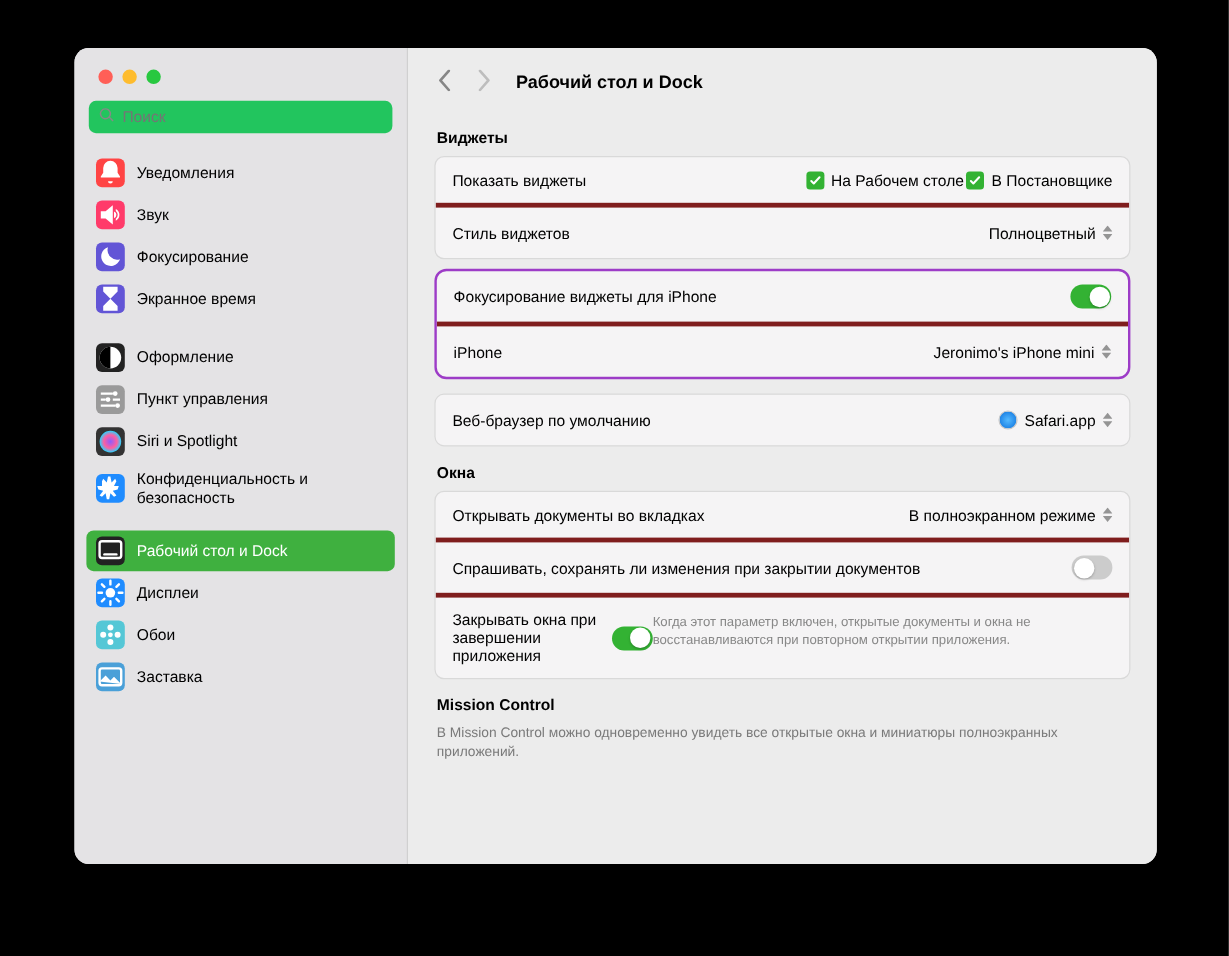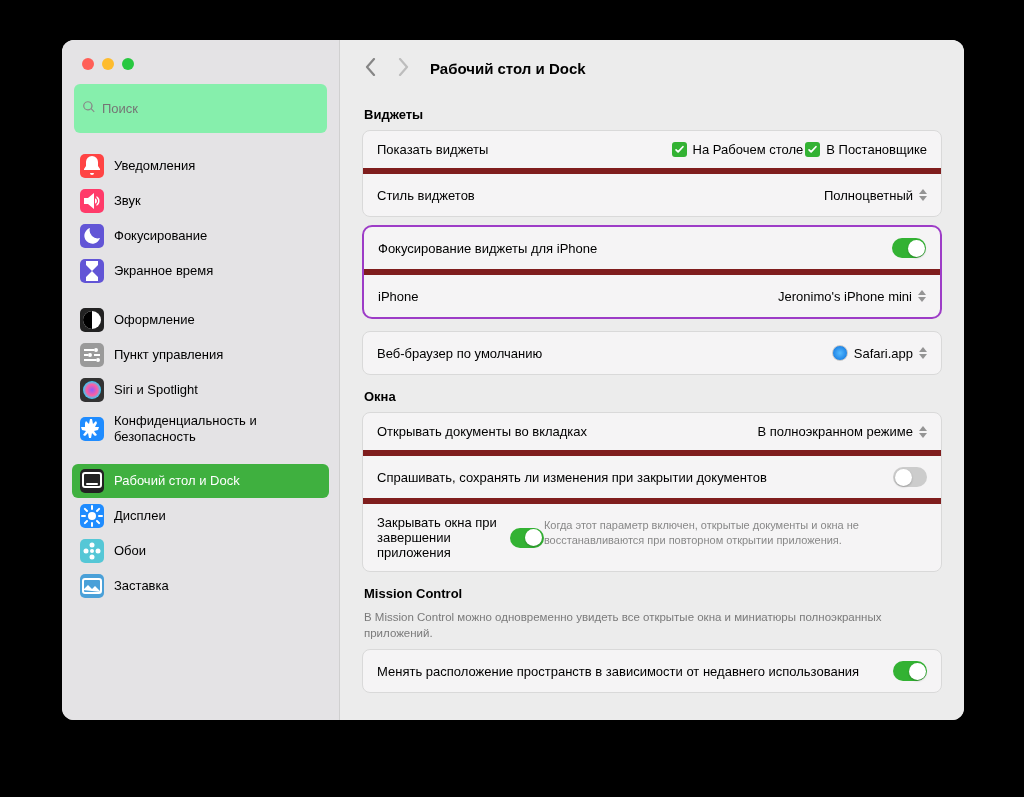--- a/index.html
+++ b/index.html
@@ -37,23 +37,23 @@
     padding: 18px 0 14px 20px;
   }
   .dot { width: 12px; height: 12px; border-radius: 50%; }
   .dot.red { background: #ff5f57; }
   .dot.yellow { background: #febc2e; }
   .dot.green { background: #28c840; }
   .search-wrap { padding: 0 12px 10px 12px; }
   .search {
     display: flex;
     align-items: center;
-    background: #86efac;
+    background: #22c55e;
     border-radius: 6px;
-    padding: 16px 8px;
+    padding: 5px 8px;
     gap: 6px;
   }
   .search svg { width: 14px; height: 14px; fill: #888; }
   .search input {
     border: none; background: transparent; outline: none;
     font-size: 13px; color: #555; width: 100%;
   }
   .nav {
     flex: 1;
     overflow-y: auto;
@@ -121,21 +121,21 @@
     overflow: hidden;
   }
   .group.highlight {
     border: 2px solid #9d3cc7;
     border-radius: 10px;
   }
   .row {
     display: flex;
     align-items: center;
     padding: 11px 14px;
-    border-bottom: 6px solid #7f1d1d;
+    border-bottom: 4px solid #7f1d1d;
     min-height: 42px;
   }
   .row:last-child { border-bottom: none; }
   .row .row-label { flex: 1; font-size: 13px; }
   .row .row-sub {
     font-size: 11px; color: #888; margin-top: 3px; line-height: 1.35;
     padding-right: 50px;
   }
   .row.col { align-items: stretch; }
   .row.col .row-head { display: flex; align-items: center; }
@@ -453,24 +453,16 @@
                 <div class="knob"></div>
               </div>
           </div>
           <div class="row-sub">Когда этот параметр включен, открытые документы и окна не восстанавливаются при повторном открытии приложения.</div>
         </div>
       </div>
 
       <div class="section-title">Mission Control</div>
       <div class="section-desc">В Mission Control можно одновременно увидеть все открытые окна и миниатюры полноэкранных приложений.</div>
 
-      <div class="group">
-        <div class="row">
-          <span class="row-label">Менять расположение пространств в зависимости от недавнего использования</span>
-          <div class="toggle on">
-              <div class="knob"></div>
-            </div>
-        </div>
-      </div>
 
     </div>
   </div>
 </div>
 
 </body></html>

